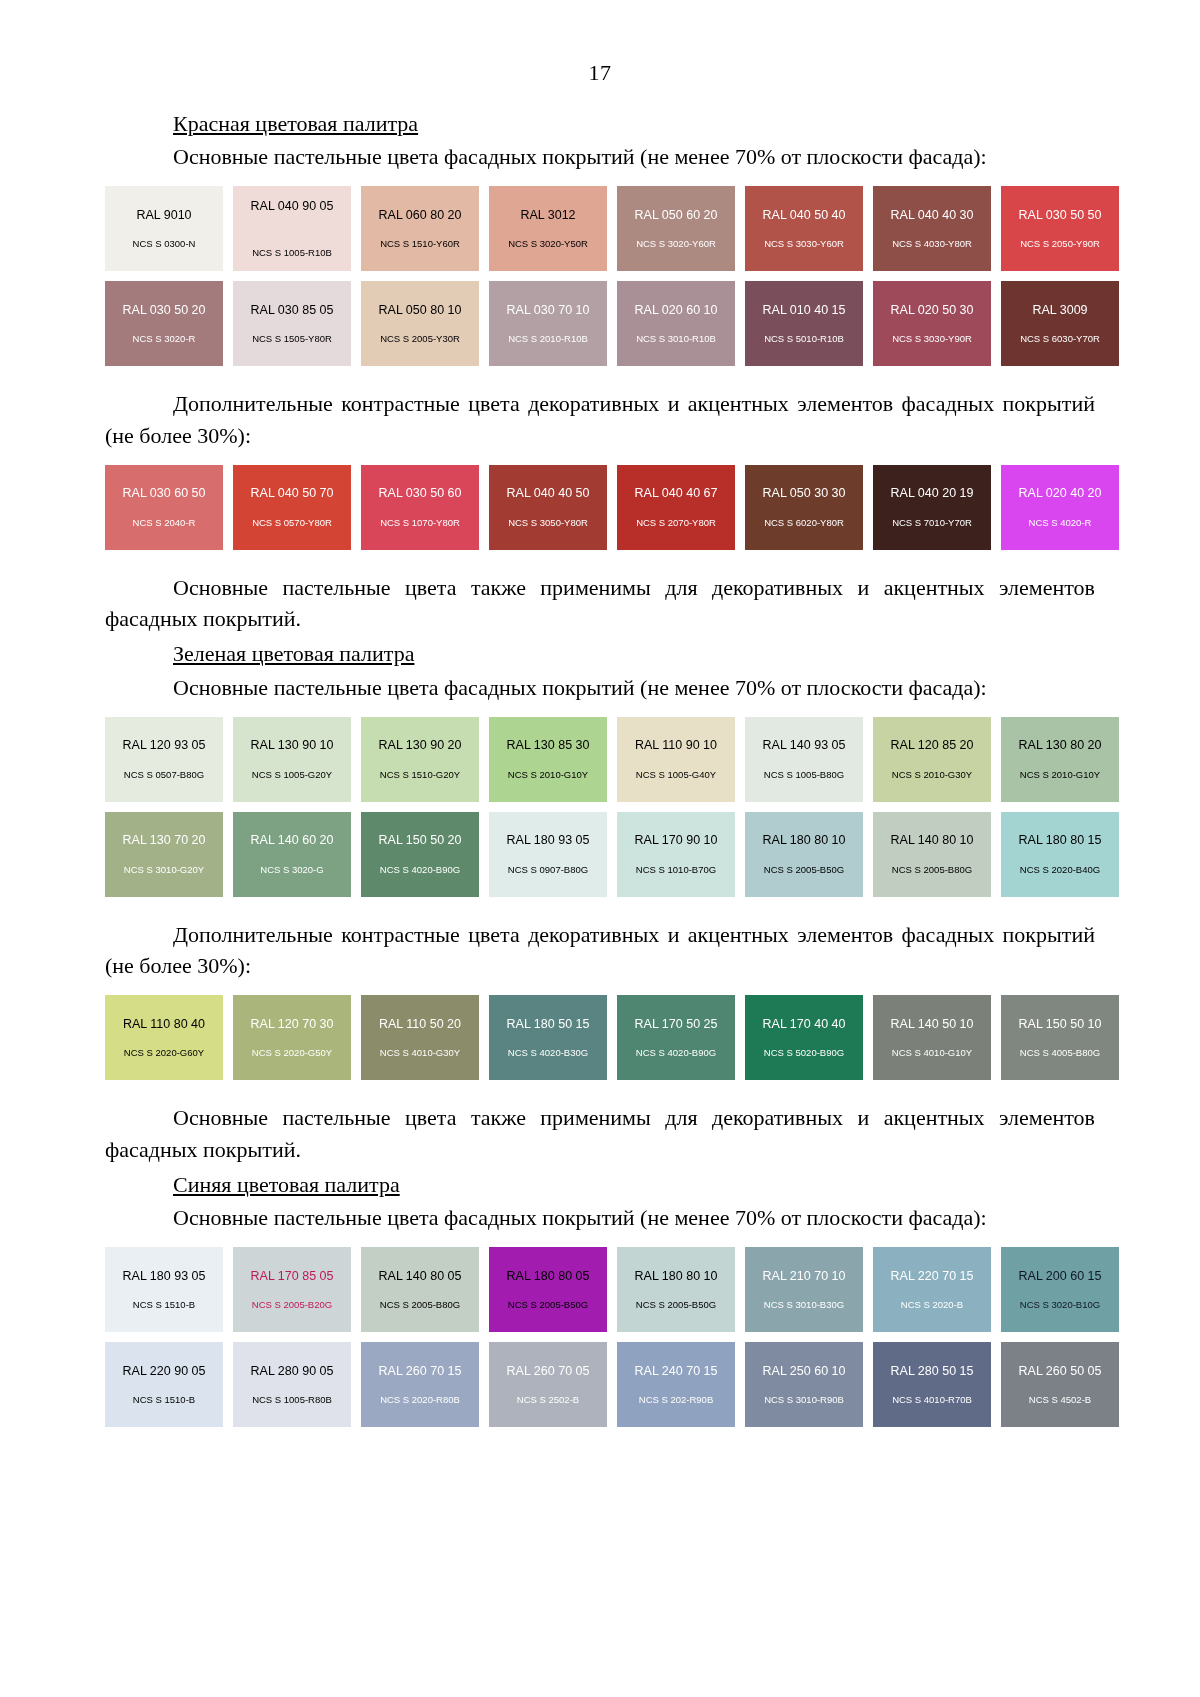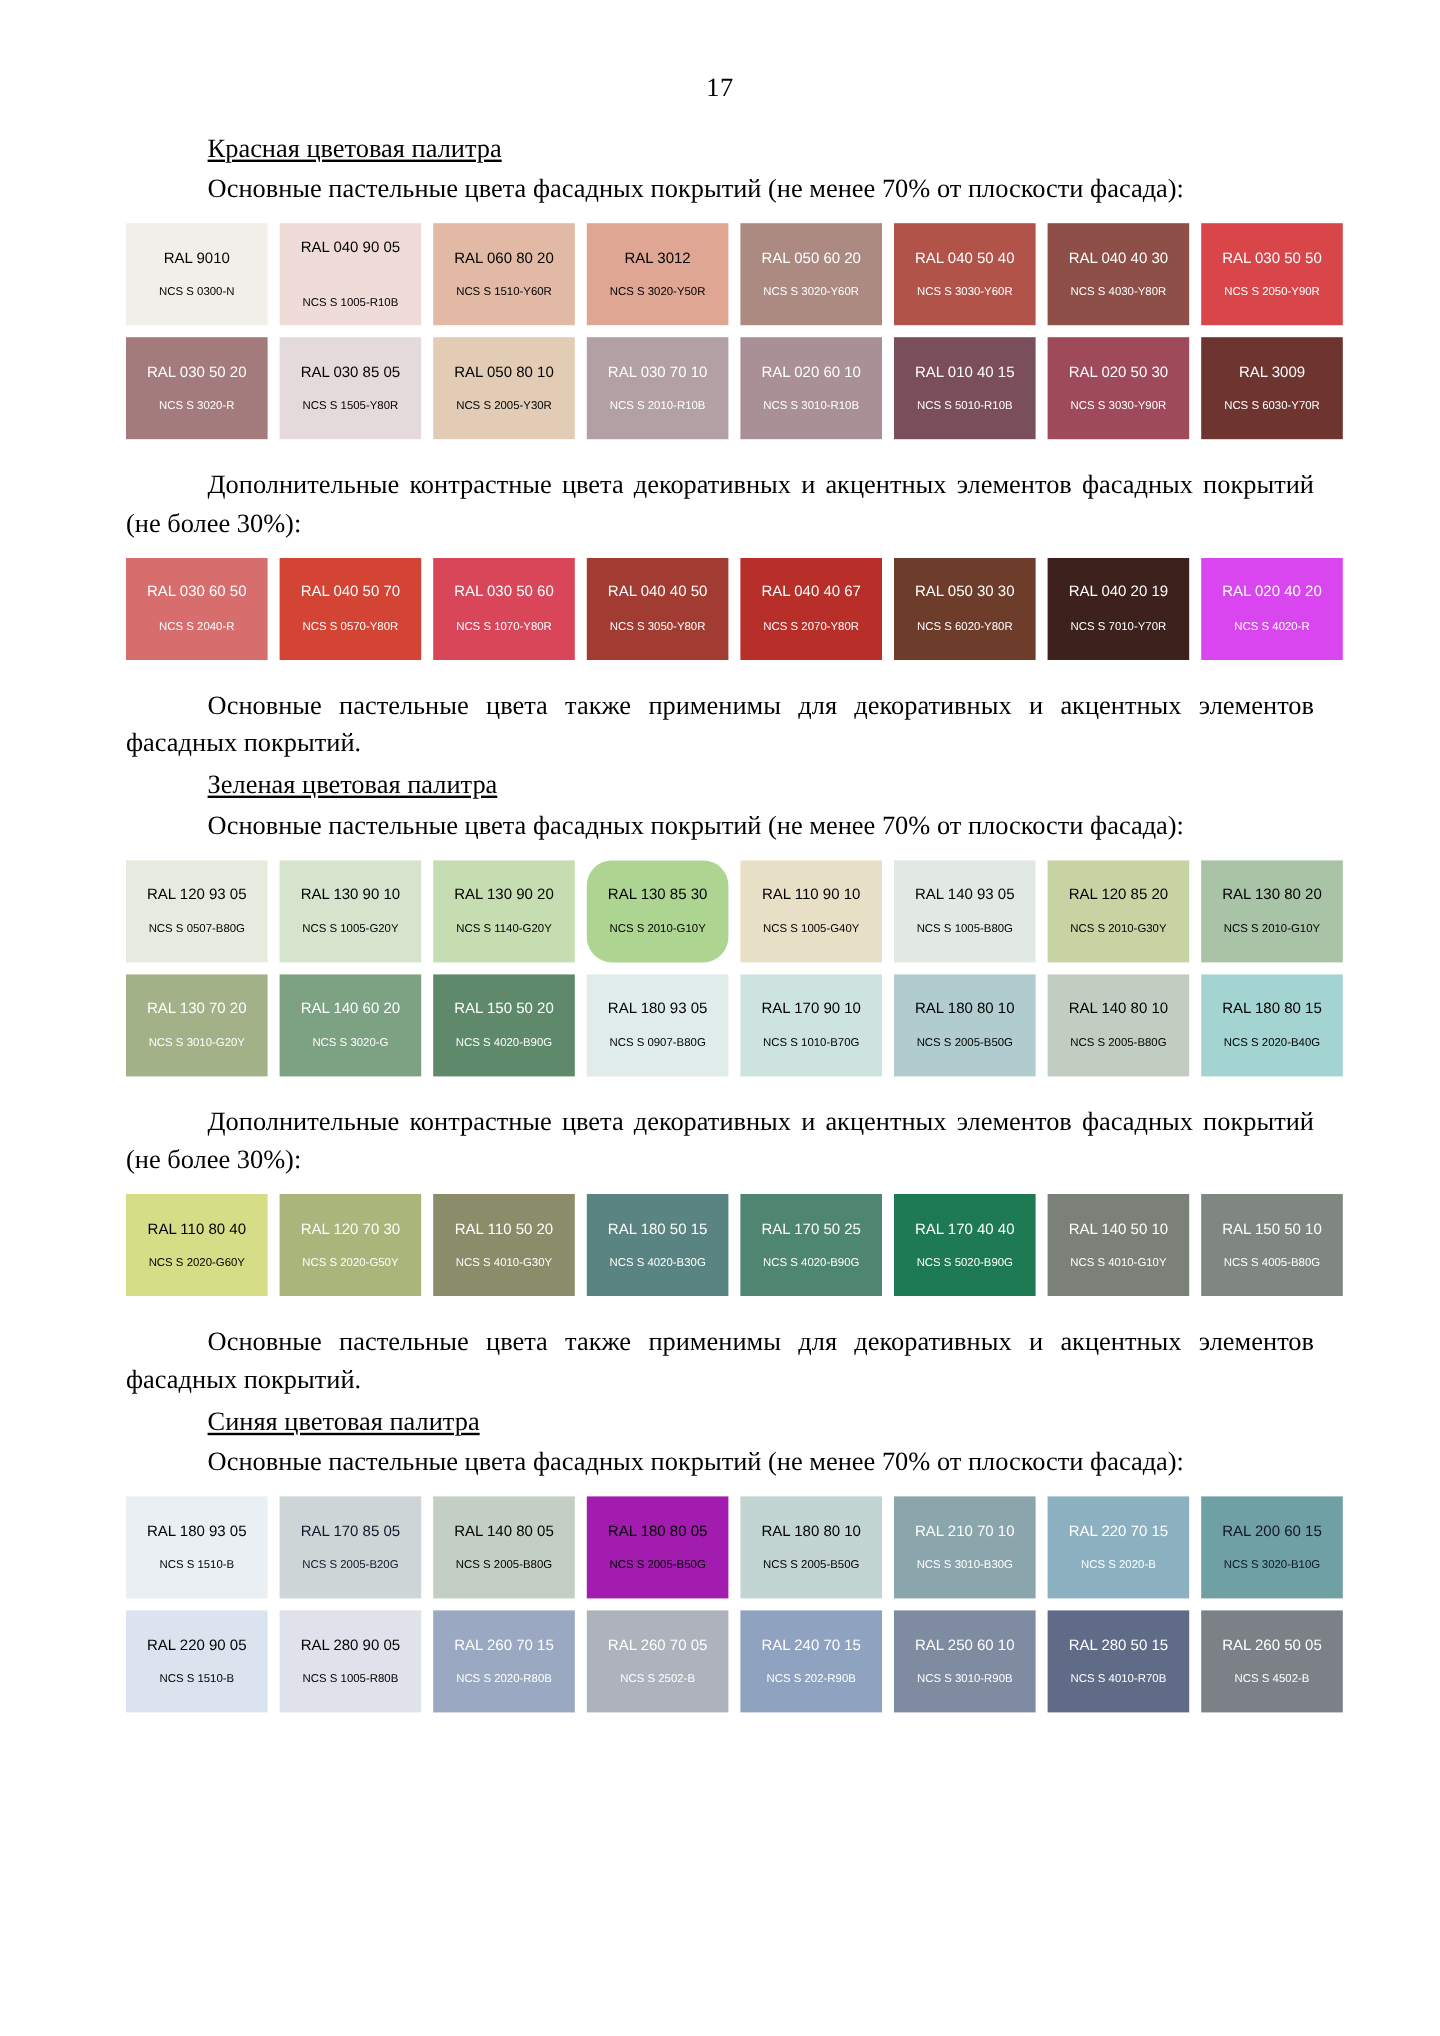--- a/index.html
+++ b/index.html
@@ -220,23 +220,23 @@
         <div class="swatch" style="background: rgb(230, 235, 224); color: rgb(0, 0, 0);">
           <div class="ral">RAL 120 93 05</div>
           <div class="ncs">NCS S 0507-B80G</div>
         </div>
         <div class="swatch" style="background: rgb(214, 227, 205); color: rgb(0, 0, 0);">
           <div class="ral">RAL 130 90 10</div>
           <div class="ncs">NCS S 1005-G20Y</div>
         </div>
         <div class="swatch" style="background: rgb(198, 221, 178); color: rgb(0, 0, 0);">
           <div class="ral">RAL 130 90 20</div>
-          <div class="ncs">NCS S 1140-G20Y</div>
-        </div>
-        <div class="swatch" style="background: rgb(174, 212, 146); color: rgb(0, 0, 0); border-radius: 21px;">
+          <div class="ncs">NCS S 1510-G20Y</div>
+        </div>
+        <div class="swatch" style="background: rgb(174, 212, 146); color: rgb(0, 0, 0);">
           <div class="ral">RAL 130 85 30</div>
           <div class="ncs">NCS S 2010-G10Y</div>
         </div>
         <div class="swatch" style="background: rgb(232, 224, 198); color: rgb(0, 0, 0);">
           <div class="ral">RAL 110 90 10</div>
           <div class="ncs">NCS S 1005-G40Y</div>
         </div>
         <div class="swatch" style="background: rgb(226, 233, 227); color: rgb(0, 0, 0);">
           <div class="ral">RAL 140 93 05</div>
           <div class="ncs">NCS S 1005-B80G</div>
@@ -326,21 +326,21 @@
 
     <div class="section-heading" style="margin-top:4px;"><span class="ul">Синяя цветовая палитра</span></div>
 
     <p class="body-text">Основные пастельные цвета фасадных покрытий (не менее 70% от плоскости фасада):</p>
 
     <div class="swatch-row" id="blue_pastel_row1">
         <div class="swatch" style="background: rgb(234, 239, 244); color: rgb(0, 0, 0);">
           <div class="ral">RAL 180 93 05</div>
           <div class="ncs">NCS S 1510-B</div>
         </div>
-        <div class="swatch" style="background: rgb(206, 213, 214); color: #0f172a;">
+        <div class="swatch" style="background: rgb(206, 213, 214); color: #be185d;">
           <div class="ral">RAL 170 85 05</div>
           <div class="ncs">NCS S 2005-B20G</div>
         </div>
         <div class="swatch" style="background: rgb(195, 206, 196); color: rgb(0, 0, 0);">
           <div class="ral">RAL 140 80 05</div>
           <div class="ncs">NCS S 2005-B80G</div>
         </div>
         <div class="swatch" style="background: #a21caf; color: rgb(0, 0, 0);">
           <div class="ral">RAL 180 80 05</div>
           <div class="ncs">NCS S 2005-B50G</div>

